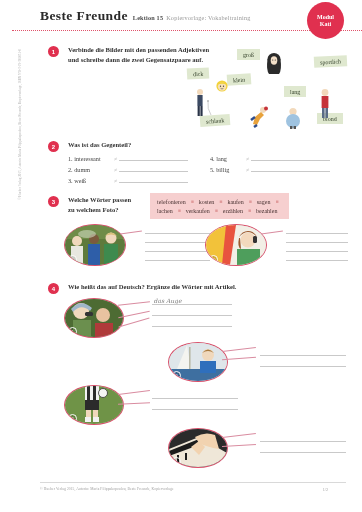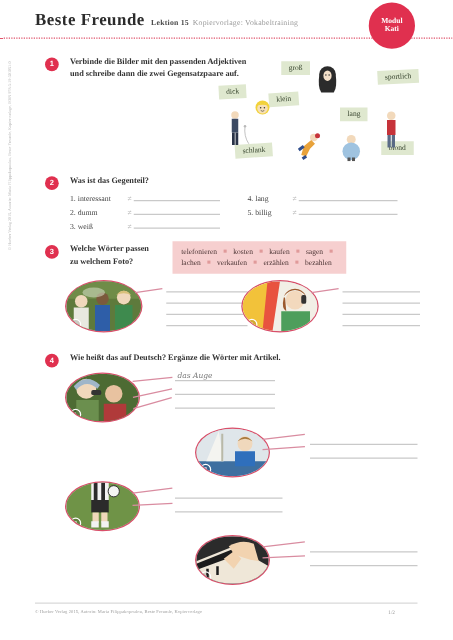--- a/index.html
+++ b/index.html
@@ -10,21 +10,21 @@
   body {
     width: 362px;
     height: 512px;
     overflow: hidden;
     font-family: "Liberation Serif", serif;
     color: #3b3b3b;
     position: relative;
   }
   .page {
     position: absolute;
-    left: 0; top: 0;
+    left: 12px; top: 0;
     width: 344px;
     height: 512px;
     background: #ffffff;
   }
 
   
   .header {
     position: absolute;
     left: 28px;
     top: 8px;

